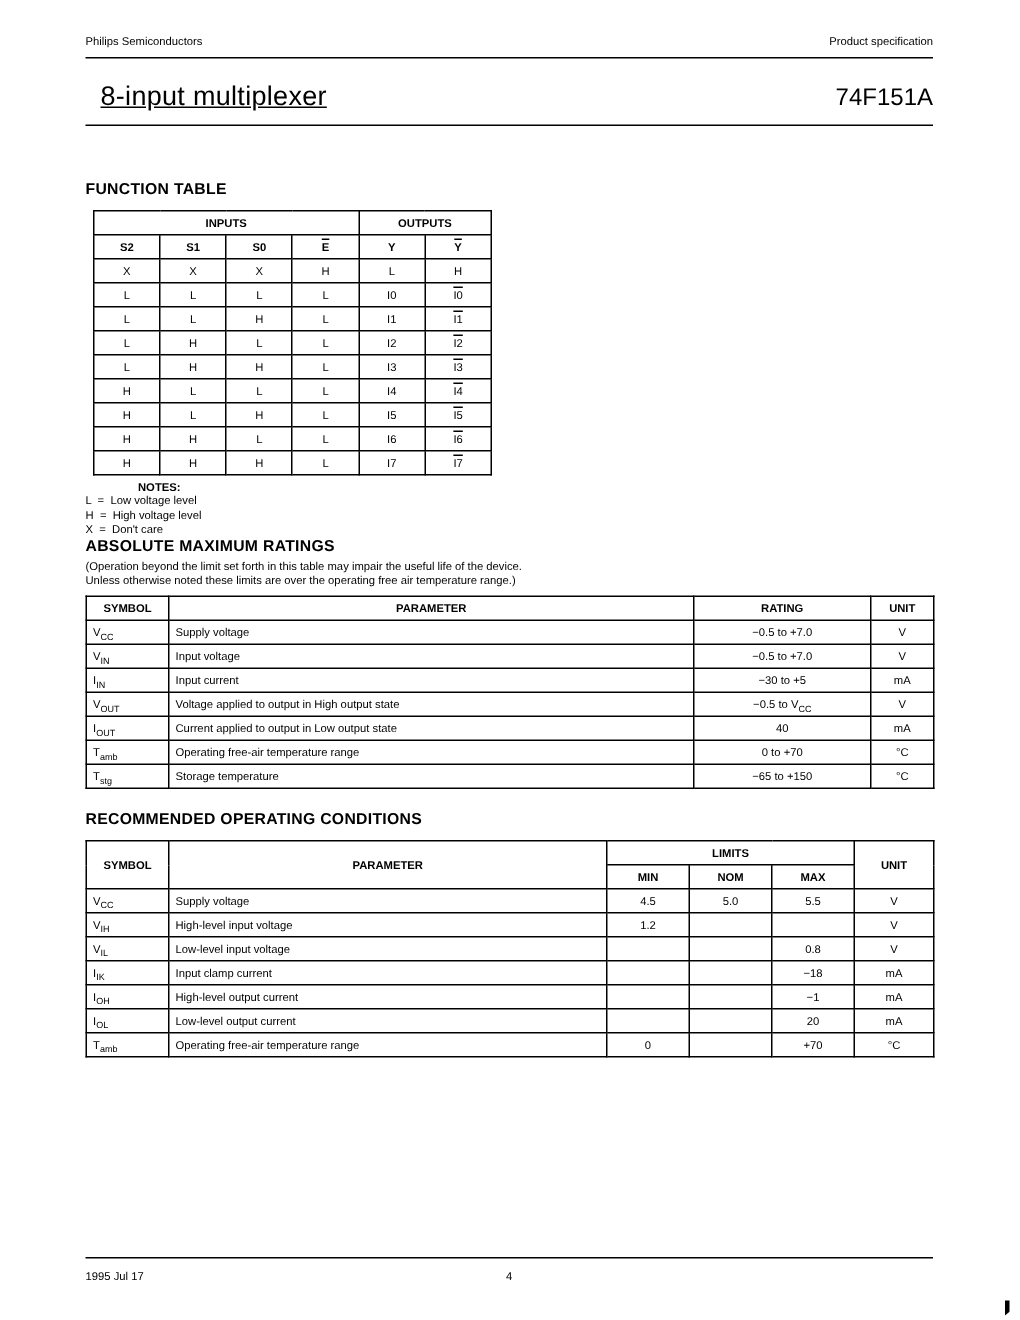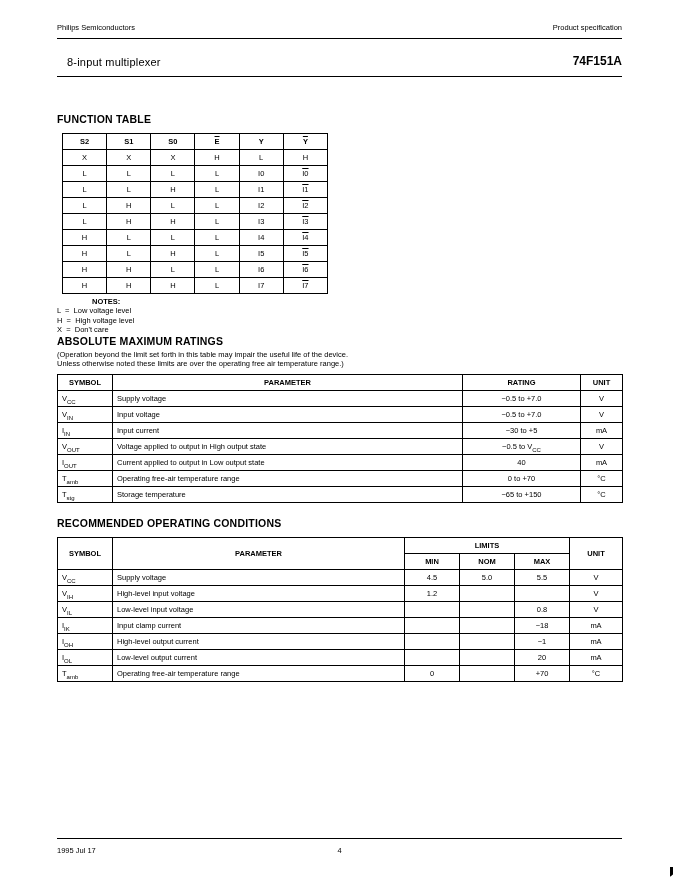--- a/index.html
+++ b/index.html
@@ -1,22 +1,22 @@
 <!DOCTYPE html>
 <html><head>
 <meta charset="utf-8">
 <style>
   html,body{margin:0;padding:0;background:#fff;}
   .page{position:relative;width:680px;height:880px;background:#fff;font-family:"Liberation Sans","DejaVu Sans",sans-serif;color:#000;overflow:hidden;border-radius:21px;}
   .content{position:absolute;left:57px;top:0;width:565px;}
   .doc-header{display:flex;justify-content:space-between;font-size:7.5px;padding-top:23px;padding-bottom:6px;}
   .rule{border-top:1px solid #000;height:0;}
   .title-row{display:flex;justify-content:space-between;align-items:flex-end;padding:15px 0 8px 0;}
-  .doc-title{font-size:11px;padding-left:10px;letter-spacing:0.2px;}
-  .part-no{font-size:12px;font-weight:bold;}
+  .doc-title{font-size:18px;padding-left:10px;letter-spacing:0.2px;text-decoration:underline;}
+  .part-no{font-size:16px;}
   .section-heading{font-weight:bold;font-size:10.5px;letter-spacing:0.2px;}
   table{border-collapse:collapse;border:1.5px solid #000;}
   th,td{border:1px solid #000;font-size:7.5px;height:15px;line-height:1;padding:0 3px;}
   th{font-weight:bold;text-align:center;}
   .ft{table-layout:fixed;width:266px;margin-left:5px;margin-top:8px;}
   .ft td{text-align:center;}
   .dt{table-layout:fixed;width:565px;margin-top:5px;}
   .dt td{text-align:center;}
   .dt td:nth-child(1),.dt td:nth-child(2){text-align:left;padding-left:4px;}
   .sec-ft{margin-top:36px;}
@@ -49,20 +49,24 @@
     <div class="title-row" data-name="title-row">
       <span class="doc-title" data-name="page-title">8-input multiplexer</span>
       <span class="part-no" data-name="part-number">74F151A</span>
     </div>
     <div class="rule" data-name="title-rule"></div>
 
     <div class="sec-ft" data-name="function-table-section">
       <div class="section-heading" data-name="function-table-heading">FUNCTION TABLE</div>
       <table class="ft" data-name="function-table">
         <thead data-name="function-table-head">
+          <tr data-name="group-header-row">
+            <th colspan="4" data-name="inputs-group-header">INPUTS</th>
+            <th colspan="2" data-name="outputs-group-header">OUTPUTS</th>
+          </tr>
           <tr data-name="column-header-row">
               <th data-name="column-header-cell"><span data-name="cell-text">S2</span></th>
               <th data-name="column-header-cell"><span data-name="cell-text">S1</span></th>
               <th data-name="column-header-cell"><span data-name="cell-text">S0</span></th>
               <th data-name="column-header-cell"><span class="ovl" data-name="overlined-text">E</span></th>
               <th data-name="column-header-cell"><span data-name="cell-text">Y</span></th>
               <th data-name="column-header-cell"><span class="ovl" data-name="overlined-text">Y</span></th>
             </tr>
         </thead>
         <tbody data-name="function-table-body">

